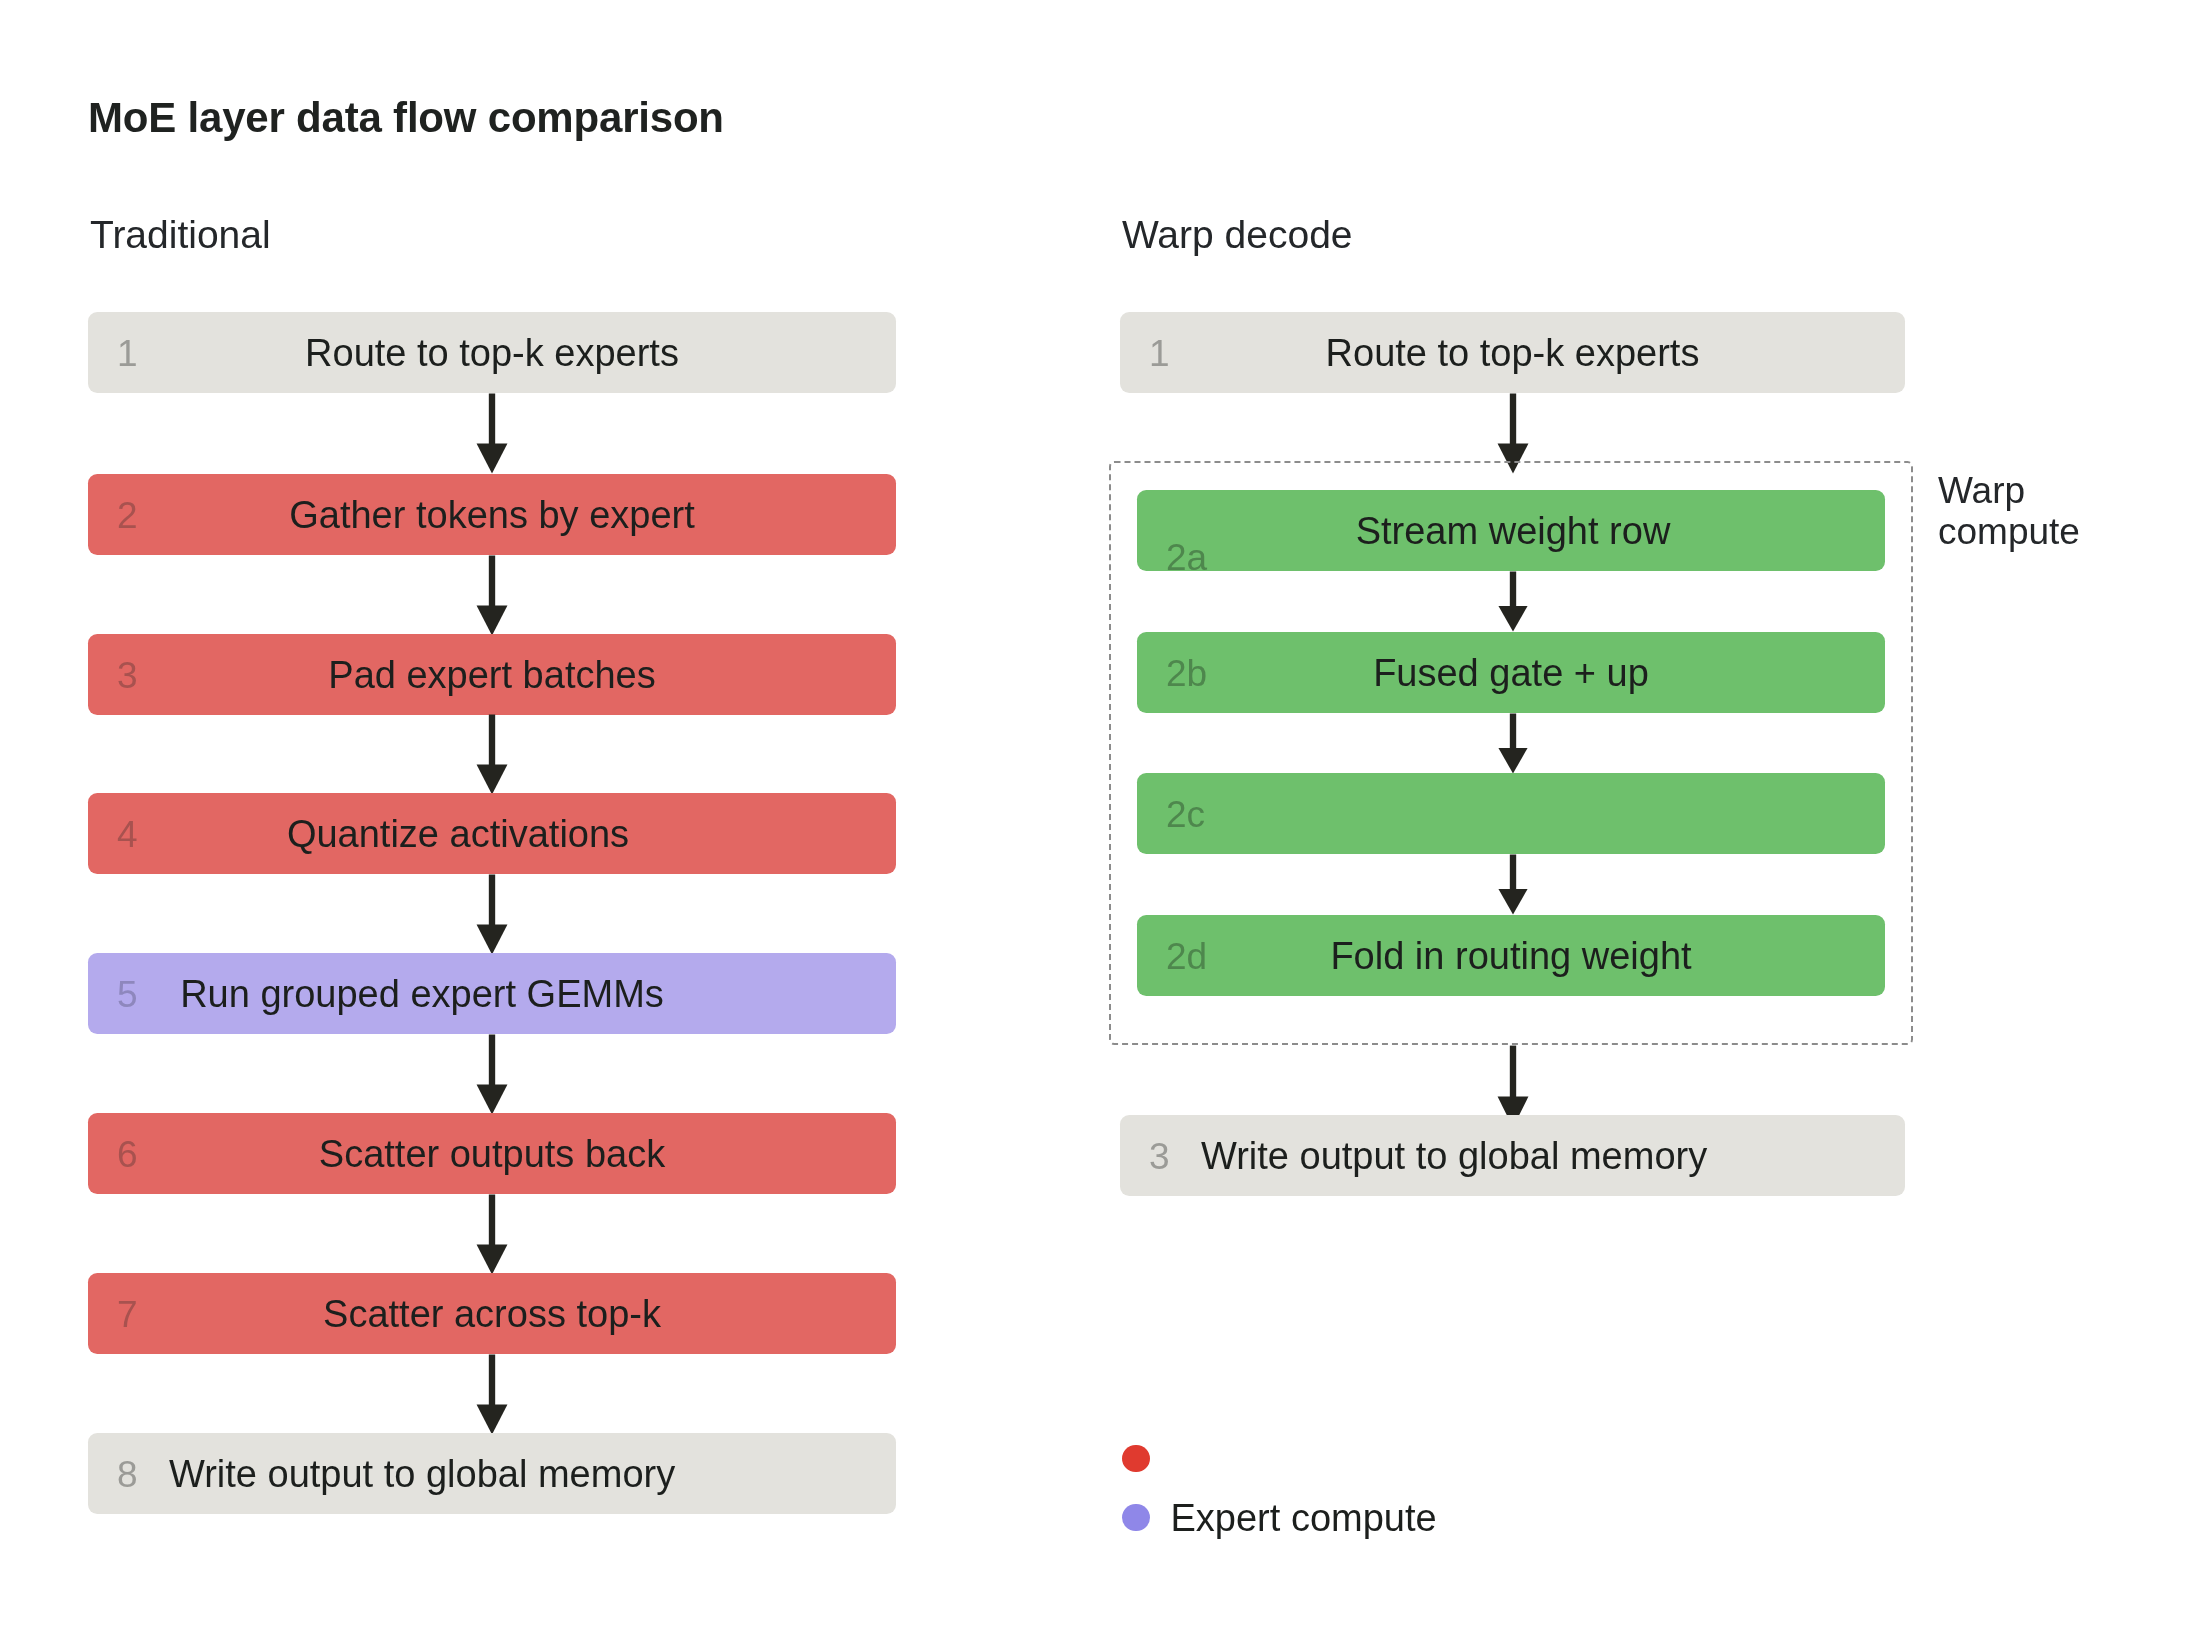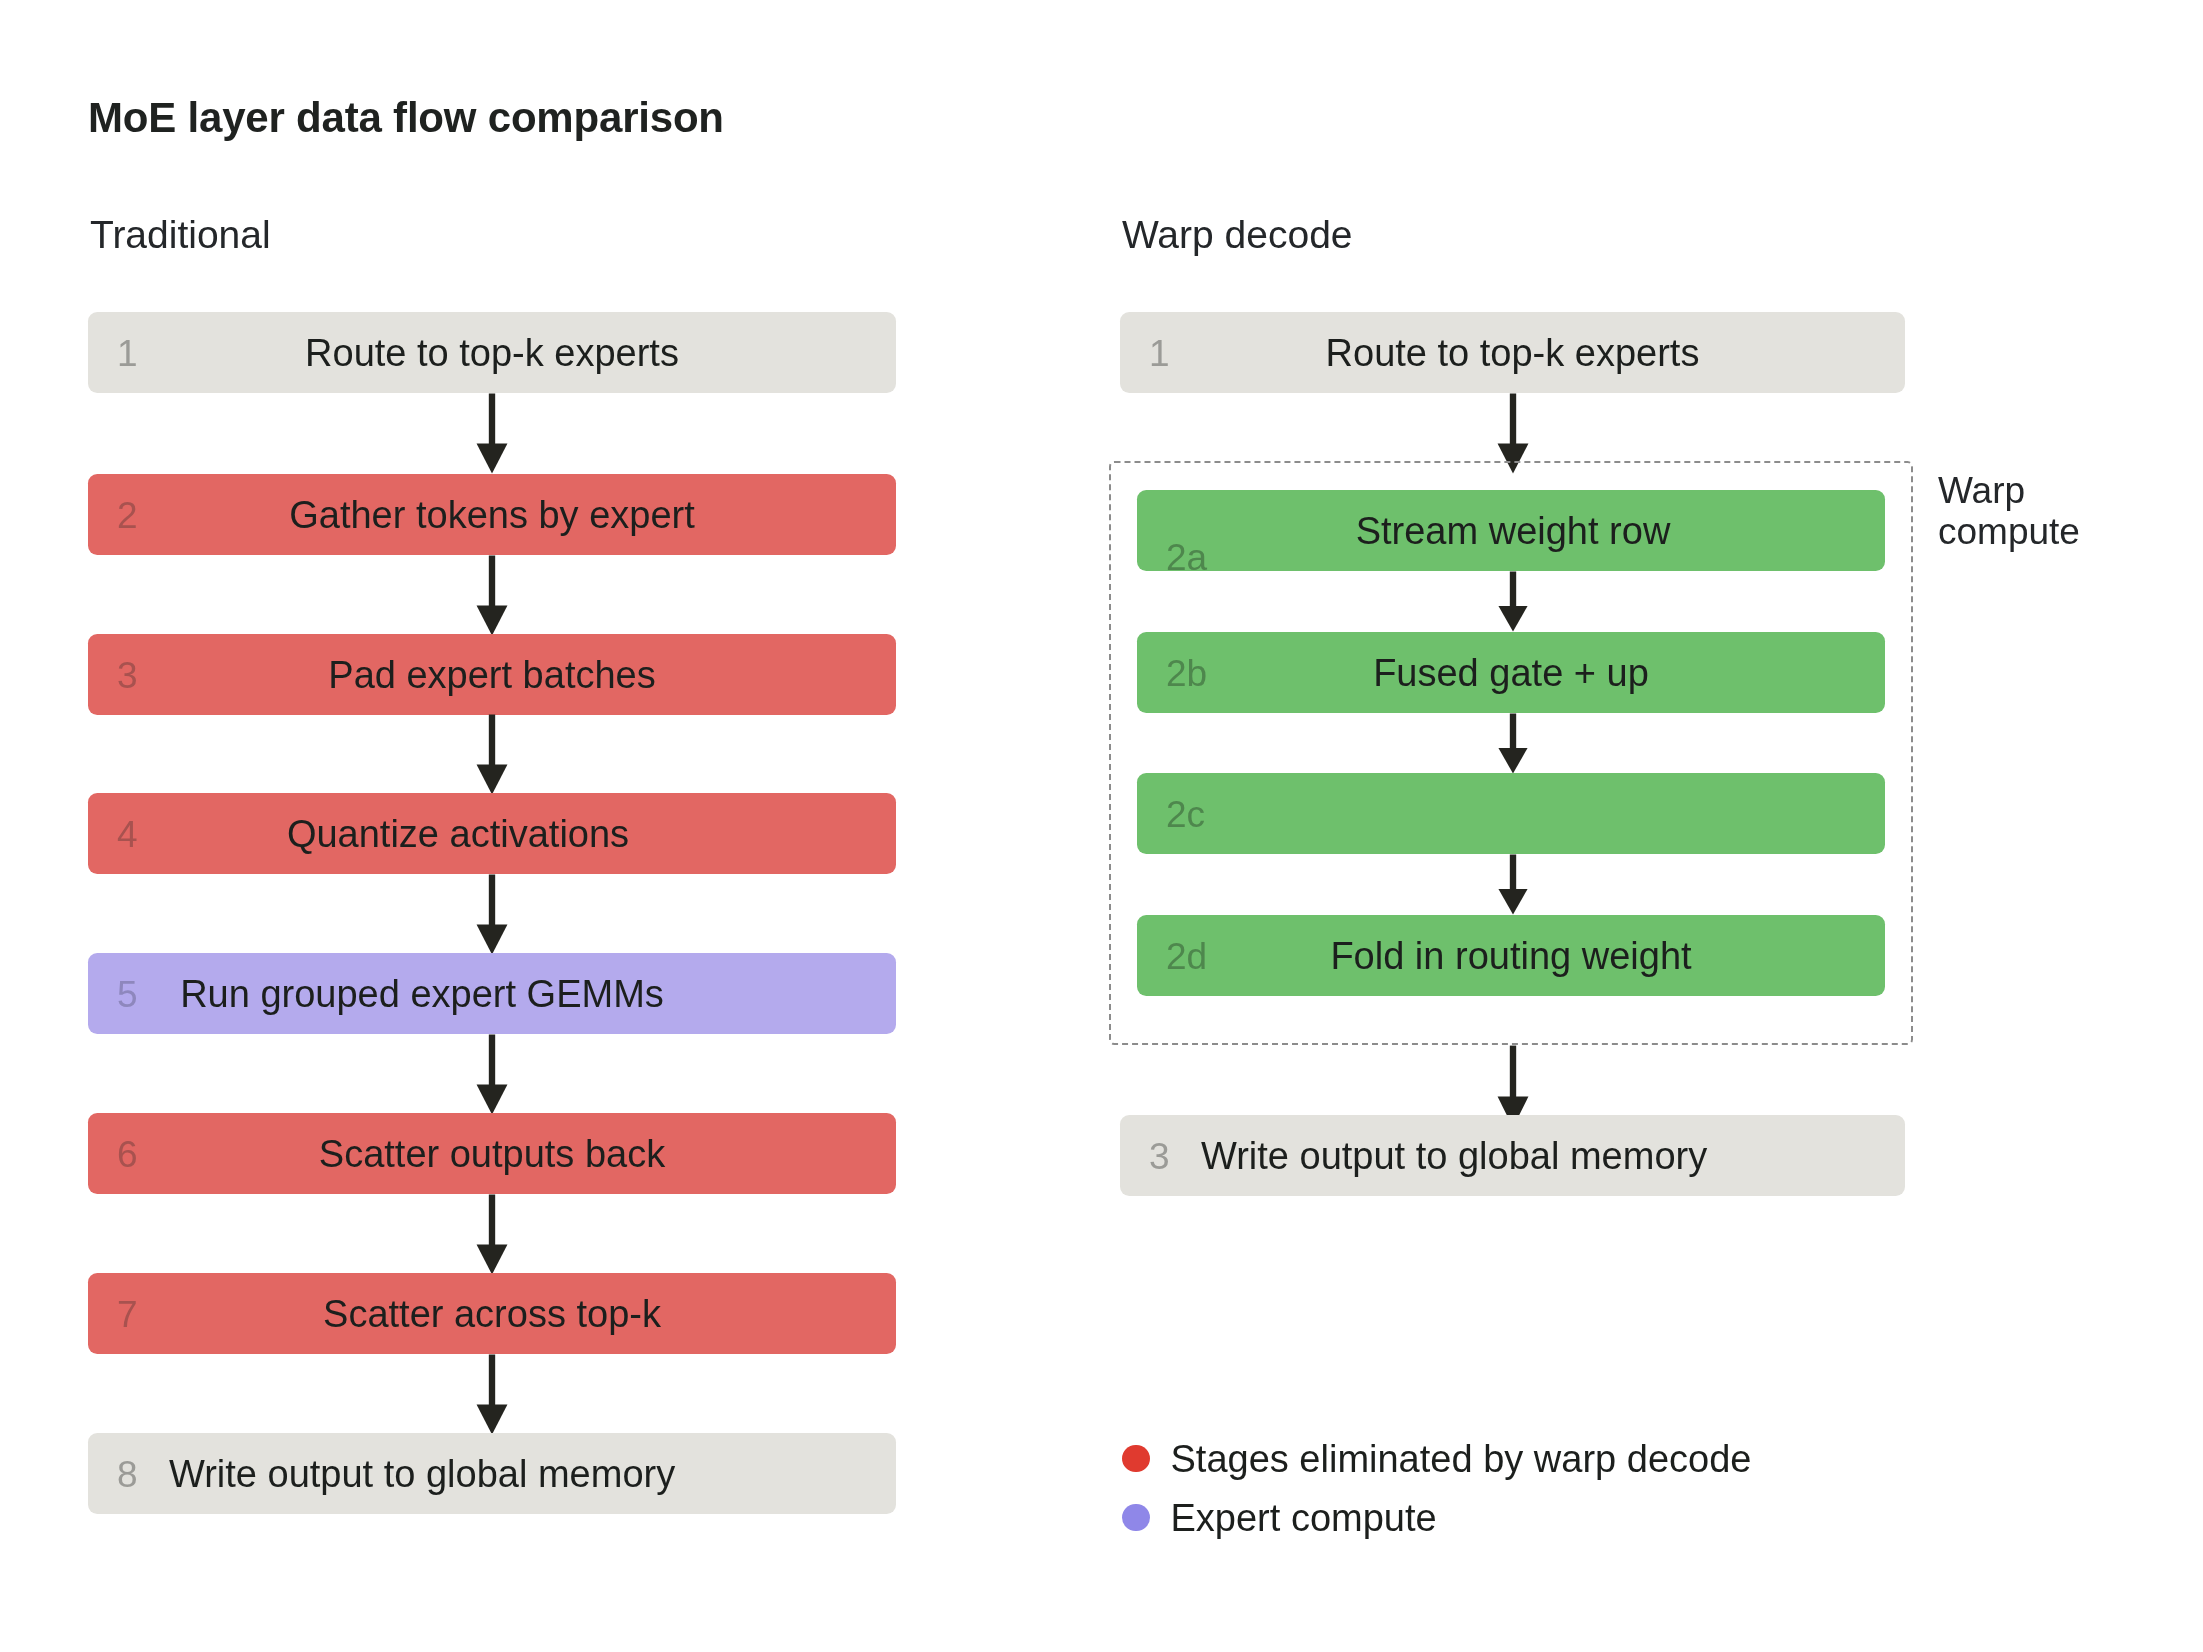--- a/index.html
+++ b/index.html
@@ -283,20 +283,19 @@
 
   <div class="stage v-neutral" style="left:1120px; top:1115px; width:785px; height:81px;">
     <span class="num" style="left:29px;">3</span>
     <span class="lbl" style="left:81px;">Write output to global memory</span>
   </div>
 </div>
 
 <div id="legend">
   <div class="legend-row">
     <span class="legend-dot" style="background:#e03a2f;"></span>
-    <span class="legend-label">Stages eliminated by warp decode</span>
   </div>
   <div class="legend-row">
     <span class="legend-dot" style="background:#8f87e8;"></span>
     <span class="legend-label">Expert compute</span>
   </div>
 </div>
 
 
 </body></html>

